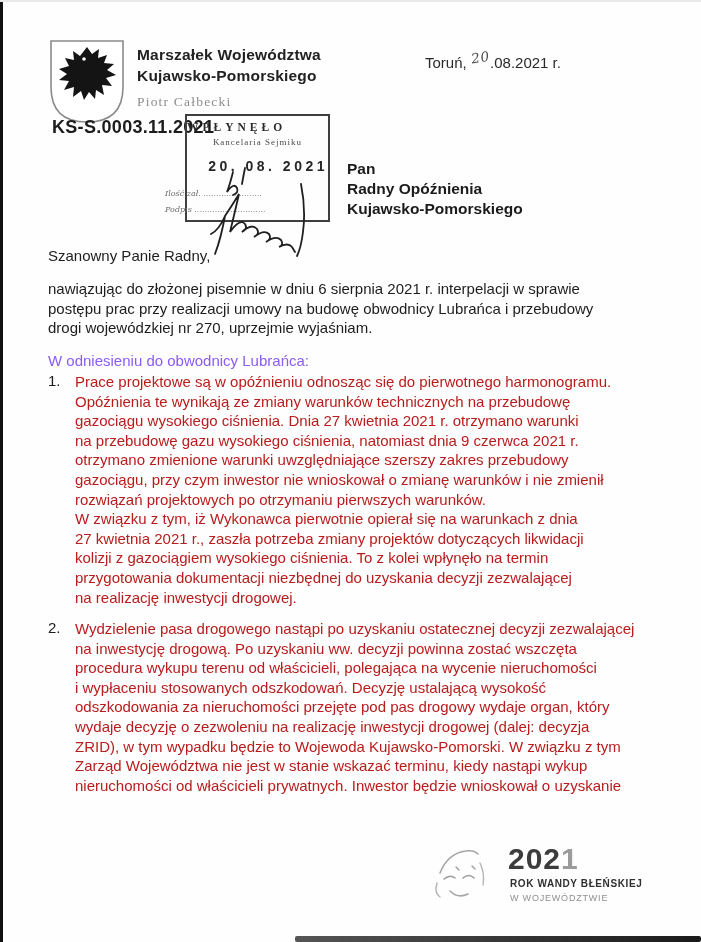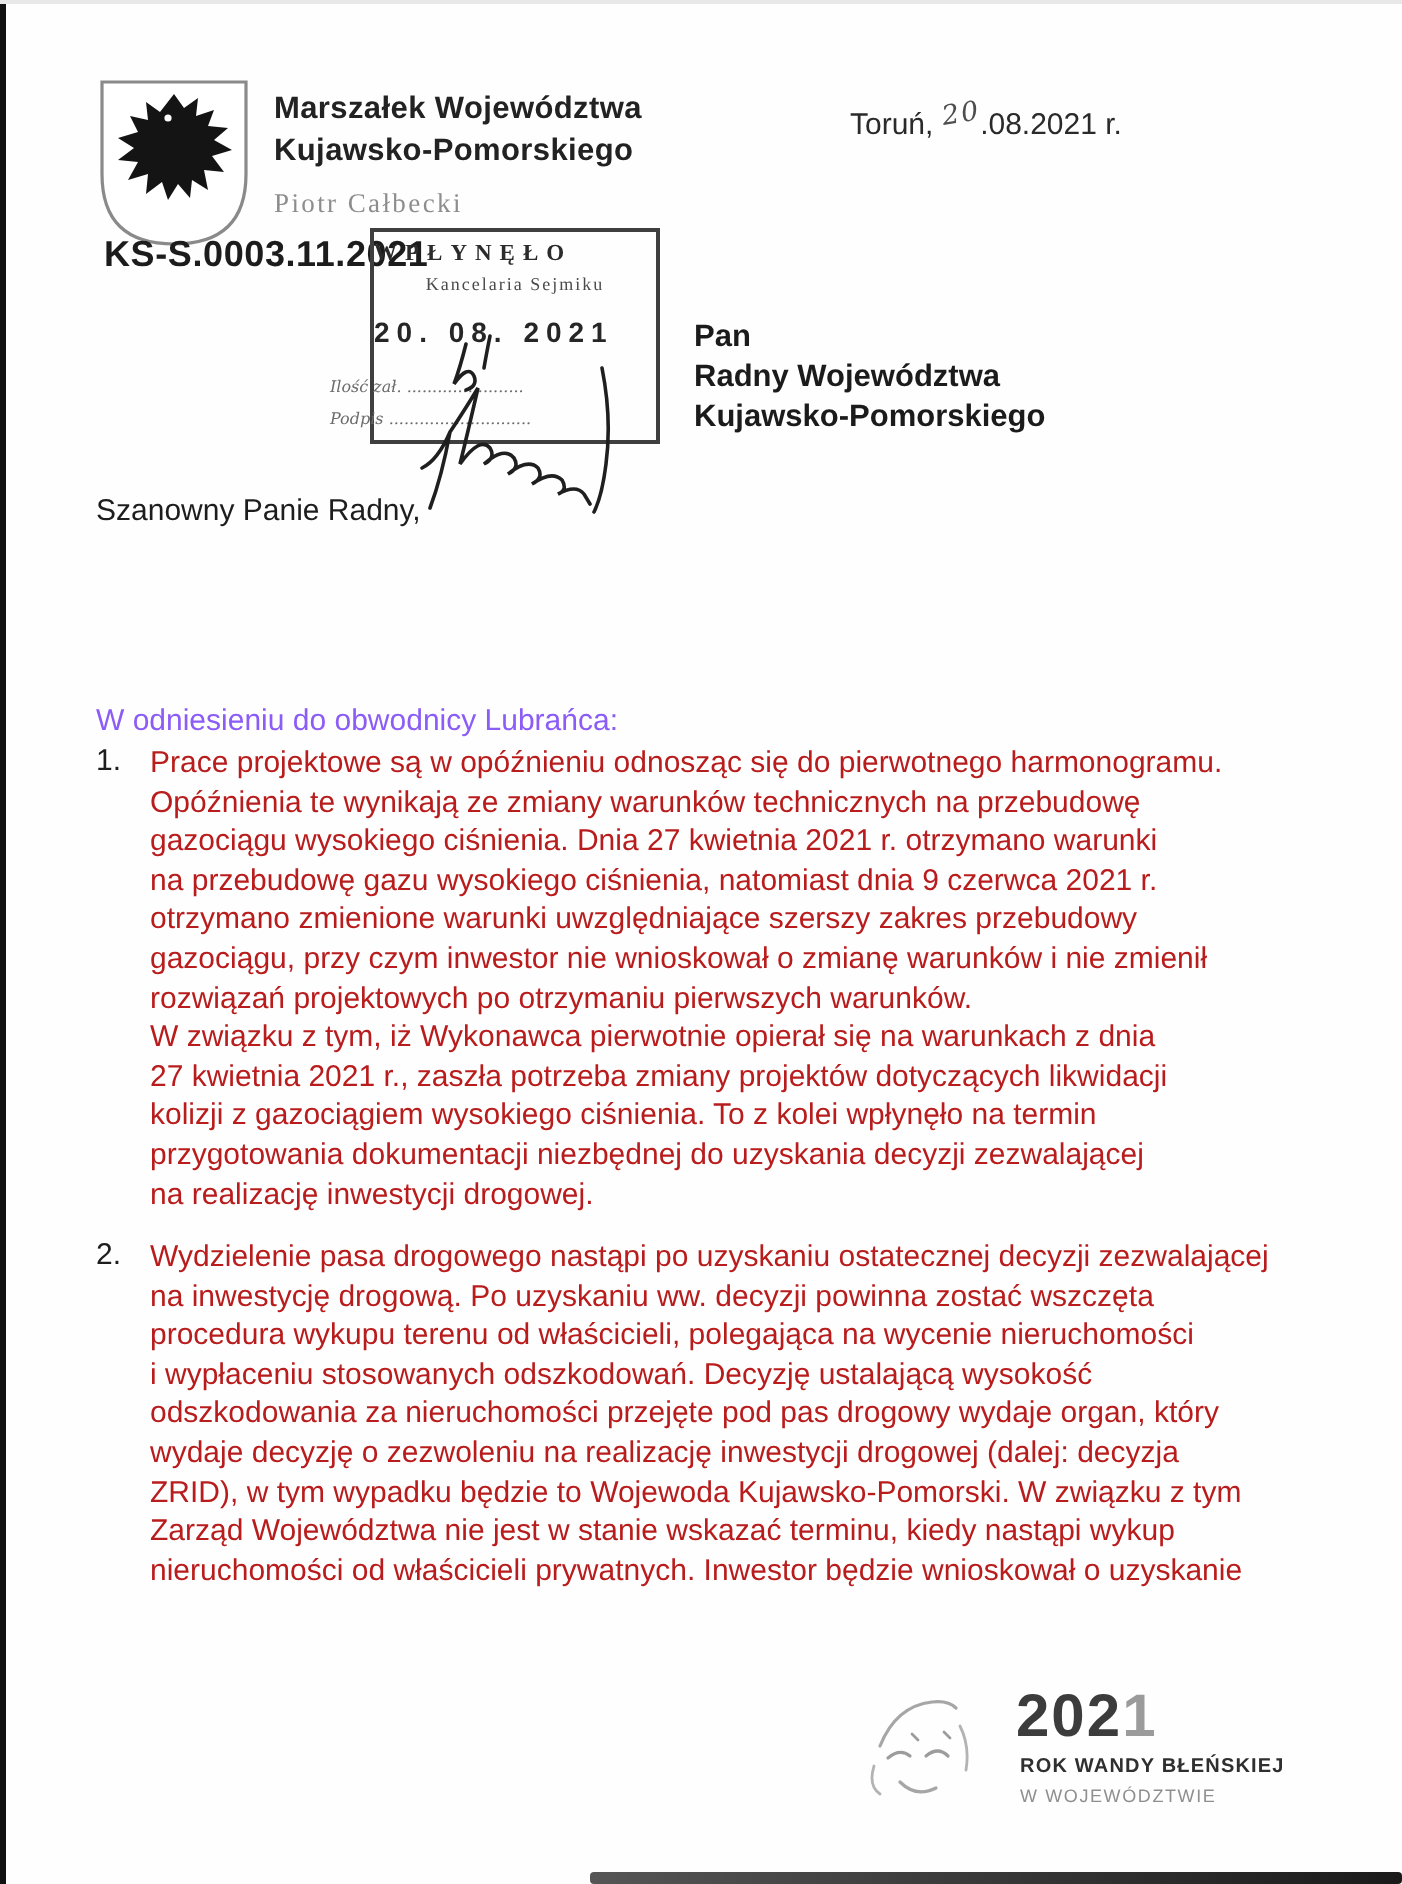--- a/index.html
+++ b/index.html
@@ -32,21 +32,21 @@
 
   
   .stamp{
     left:185px;top:112px;width:141px;height:104px;
     border:2px solid #3f3f3f;color:#2e2e2e;overflow:visible;
   }
   .stamp .s-title{position:absolute;top:5px;left:0;right:0;text-align:left;
     font-family:"Liberation Serif",serif;font-weight:bold;font-size:11.5px;letter-spacing:4px;color:#2b2b2b;}
   .stamp .s-sub{position:absolute;top:21px;left:0;right:0;text-align:center;
     font-family:"Liberation Serif",serif;font-size:9px;letter-spacing:1px;color:#4a4a4a;}
-  .stamp .s-date{position:absolute;top:42px;left:0;right:0;text-align:left;
+  .stamp .s-date{position:absolute;top:42px;left:0;right:0;text-align:right;
     font-size:14px;font-weight:bold;letter-spacing:3.5px;color:#262626;}
   .stamp .s-att{position:absolute;left:-22px;bottom:22px;font-family:"DejaVu Serif",serif;
     font-style:italic;font-size:8px;color:#6b6b6b;white-space:nowrap;}
   .stamp .s-sig-label{position:absolute;left:-22px;bottom:6px;font-family:"DejaVu Serif",serif;
     font-style:italic;font-size:8px;color:#6b6b6b;white-space:nowrap;}
   .signature-svg{position:absolute;left:18px;top:48px;width:120px;height:95px;overflow:visible;}
 
   
   .recipient{left:347px;top:157px;font-weight:bold;font-size:15.5px;line-height:20px;color:#1b1b1b;}
 
@@ -105,25 +105,28 @@
     <svg class="signature-svg" viewBox="0 0 120 95">
       <path d="M28,8 q-3,12 -6,20 q7,-10 10,-4 q2,5 -4,7 M40,4 q-2,10 -3,16" stroke="#1f1f1f" stroke-width="1.8" fill="none" stroke-linecap="round"></path>
       <path d="M20,52 q-6,14 -14,18 M20,52 q-4,22 -10,38
                M20,52 q8,-12 14,-22 q-6,26 -9,38 q10,-14 15,-8 q3,5 -3,8 q10,-9 15,-3 q3,5 -3,8 q10,-8 15,-3 q3,5 -3,8 q10,-7 15,-2 q3,5 -2,7 q9,-5 13,0 l3,5" stroke="#1f1f1f" stroke-width="1.8" fill="none" stroke-linecap="round"></path>
       <path d="M96,20 q5,25 2,48 q-2,16 -6,24" stroke="#1f1f1f" stroke-width="1.8" fill="none" stroke-linecap="round"></path>
     </svg>
   </div>
 
   <div class="abs recipient">
     <div>Pan</div>
-    <div>Radny Województwa</div>
+    <div>Radny Opóźnienia</div>
     <div>Kujawsko-Pomorskiego</div>
   </div>
 
   <div class="abs greeting">Szanowny Panie Radny,</div>
+  <div class="abs intro">nawiązując do złożonej pisemnie w dniu 6 sierpnia 2021 r. interpelacji w sprawie
+postępu prac przy realizacji umowy na budowę obwodnicy Lubrańca i przebudowy
+drogi wojewódzkiej nr 270, uprzejmie wyjaśniam.</div>
   <div class="abs sectionhead">W odniesieniu do obwodnicy Lubrańca:</div>
 
   <div class="abs li-num num1">1.</div>
   <div class="abs li-text txt1">Prace projektowe są w opóźnieniu odnosząc się do pierwotnego harmonogramu.
 Opóźnienia te wynikają ze zmiany warunków technicznych na przebudowę
 gazociągu wysokiego ciśnienia. Dnia 27 kwietnia 2021 r. otrzymano warunki
 na przebudowę gazu wysokiego ciśnienia, natomiast dnia 9 czerwca 2021 r.
 otrzymano zmienione warunki uwzględniające szerszy zakres przebudowy
 gazociągu, przy czym inwestor nie wnioskował o zmianę warunków i nie zmienił
 rozwiązań projektowych po otrzymaniu pierwszych warunków.

